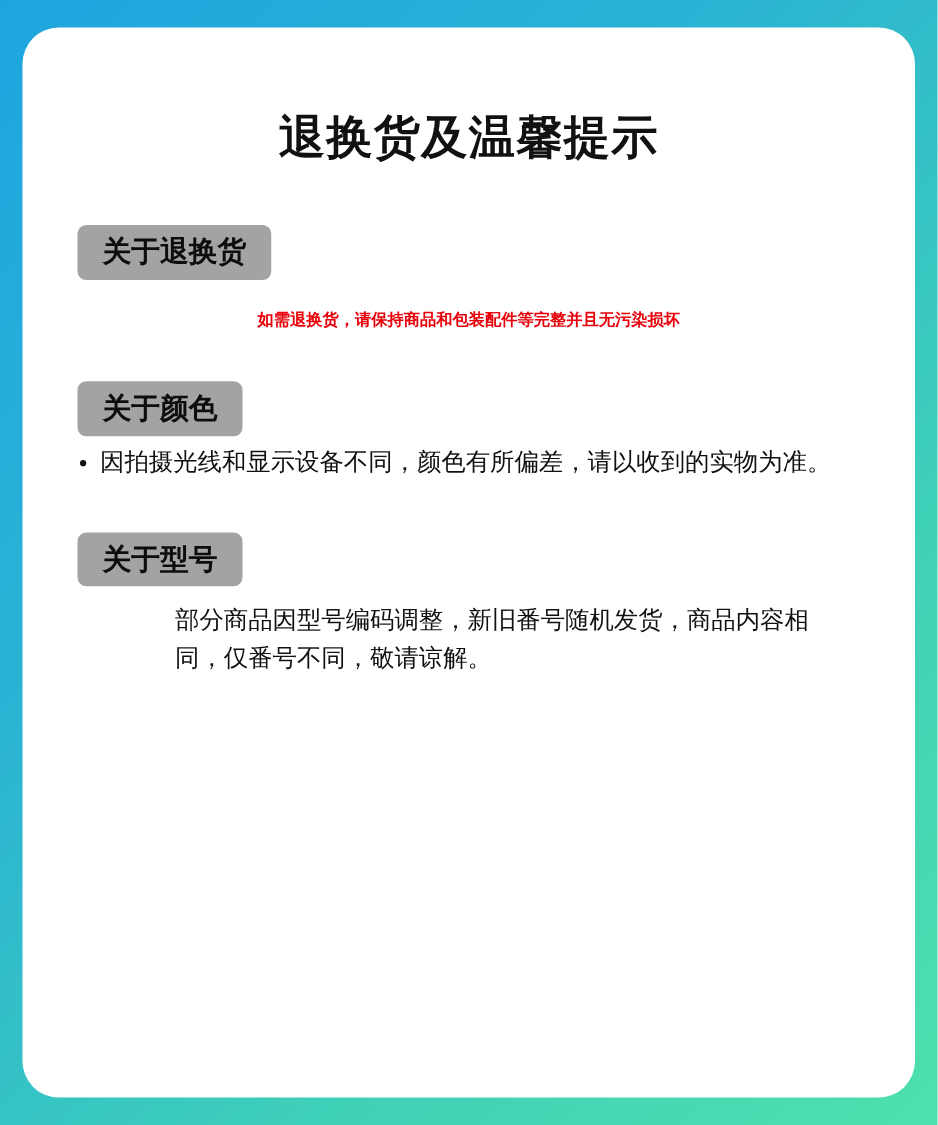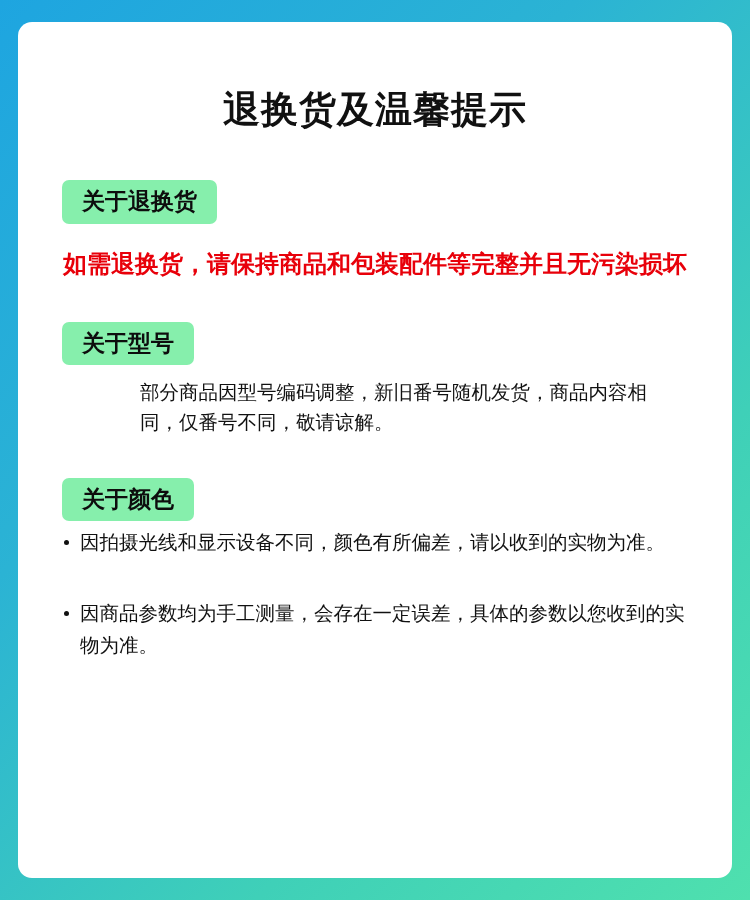--- a/index.html
+++ b/index.html
@@ -18,21 +18,21 @@
     width: 750px;
     height: 900px;
     box-sizing: border-box;
     padding: 22px 18px;
   }
   .card {
     position: relative;
     width: 100%;
     height: 100%;
     background: #ffffff;
-    border-radius: 14px;
+    border-radius: 29px;
     box-sizing: border-box;
     padding: 50px 44px 30px 44px;
     overflow: hidden;
   }
   .title {
     text-align: center;
     font-size: 37px;
     font-weight: bold;
     color: #111111;
     letter-spacing: 1px;
@@ -40,38 +40,38 @@
     line-height: 1.2;
   }
   .section {
     margin-top: 34px;
   }
   .section.first {
     margin-top: 48px;
   }
   .tag {
     display: inline-block;
-    background: #86efac;
+    background: #a3a3a3;
     color: #0d0d0d;
     font-size: 23px;
     font-weight: bold;
     padding: 8px 20px 9px 20px;
     border-radius: 7px;
     line-height: 1.15;
   }
   .body-text {
     font-size: 19.5px;
     color: #111111;
     line-height: 1.55;
     margin: 0;
   }
   .notice {
     color: #e8000a;
     font-weight: bold;
-    font-size: 24px;
+    font-size: 13px;
     text-align: center;
     margin-top: 22px;
     line-height: 1.5;
   }
   ul.bullets {
     margin: 6px 0 0 0;
     padding-left: 0;
     list-style: none;
   }
   ul.bullets li {
@@ -104,31 +104,28 @@
   <div class="card">
 
     <h1 class="title">退换货及温馨提示</h1>
 
     <div class="section first">
       <div class="tag">关于退换货</div>
       <p class="notice">如需退换货，请保持商品和包装配件等完整并且无污染损坏</p>
     </div>
 
     <div class="section sec-gap-lg">
-      <div class="tag">关于型号</div>
-      <p class="body-text plain-indent-3">部分商品因型号编码调整，新旧番号随机发货，商品内容相同，仅番号不同，敬请谅解。</p>
-    </div>
-
-    <div class="section sec-gap-lg">
       <div class="tag">关于颜色</div>
       <ul class="bullets indent-2">
         <li>因拍摄光线和显示设备不同，颜色有所偏差，请以收到的实物为准。</li>
       </ul>
     </div>
 
     <div class="section sec-gap-lg">
-      <ul class="bullets indent-4">
-        <li>因商品参数均为手工测量，会存在一定误差，具体的参数以您收到的实物为准。</li>
-      </ul>
+      <div class="tag">关于型号</div>
+      <p class="body-text plain-indent-3">部分商品因型号编码调整，新旧番号随机发货，商品内容相同，仅番号不同，敬请谅解。</p>
+    </div>
+
+    <div class="section sec-gap-lg">
     </div>
 
   </div>
 </div>
 
 </body></html>

